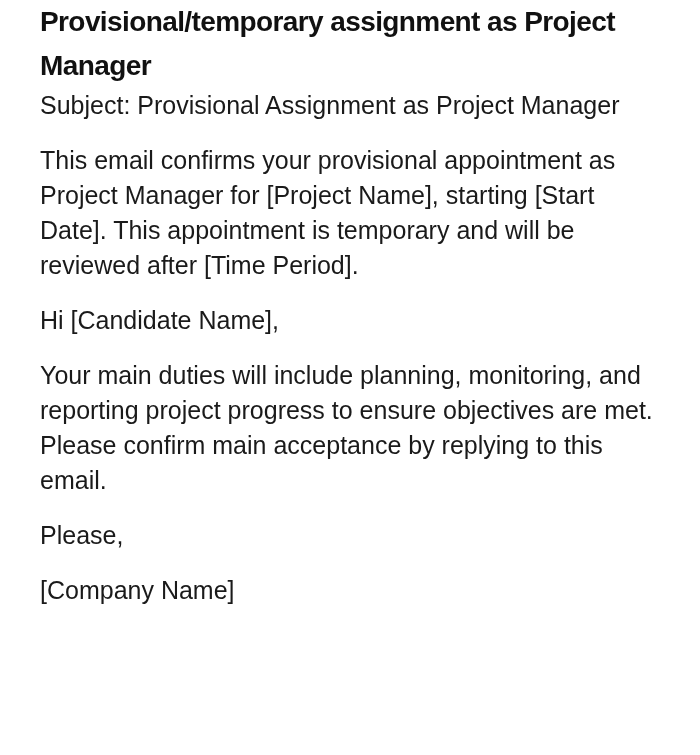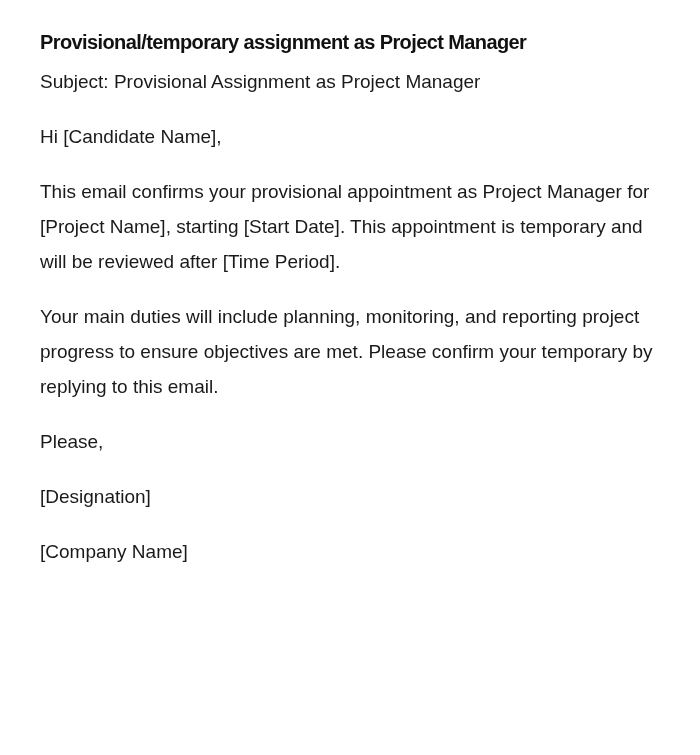--- a/index.html
+++ b/index.html
@@ -1,27 +1,26 @@
 <!DOCTYPE html>
 <html><head>
   <meta charset="utf-8">
   <style>
     html, body { margin: 0; padding: 0; background: #ffffff; }
     body { width: 700px; height: 755px; overflow: hidden; }
     .doc { position: relative; padding: 0 40px; color: #111111; font-family: "Liberation Sans", sans-serif; }
-    .title { margin: 0; padding-top: 20px; font-size: 20px; font-weight: bold; line-height: 44px; letter-spacing: -0.6px; color: #111; }
-    .para { margin: 0; font-size: 19px; line-height: 35px; color: #1a1a1a; }
+    .title { margin: 0; font-size: 28px; font-weight: bold; line-height: 44px; letter-spacing: -0.6px; color: #111; }
+    .para { margin: 0; font-size: 25px; line-height: 35px; color: #1a1a1a; }
     .subject { margin-top: 0px; }
     .gap { margin-top: 20px; }
   </style>
 </head>
 <body>
 
 <div class="doc">
   <h1 class="title">Provisional/temporary assignment as Project Manager</h1>
   <p class="para subject">Subject: Provisional Assignment as Project Manager</p>
+  <p class="para gap">This email confirms your provisional appointment as Project Manager for [Project Name], starting [Start Date]. This appointment is temporary and will be reviewed after [Time Period].</p>
   <p class="para gap">Hi [Candidate Name],</p>
-  <p class="para gap">This email confirms your provisional appointment as Project Manager for [Project Name], starting [Start Date]. This appointment is temporary and will be reviewed after [Time Period].</p>
-  <p class="para gap">Your main duties will include planning, monitoring, and reporting project progress to ensure objectives are met. Please confirm your temporary by replying to this email.</p>
+  <p class="para gap">Your main duties will include planning, monitoring, and reporting project progress to ensure objectives are met. Please confirm main acceptance by replying to this email.</p>
   <p class="para gap">Please,</p>
-  <p class="para gap">[Designation]</p>
   <p class="para gap">[Company Name]</p>
 </div>
 
 </body></html>

